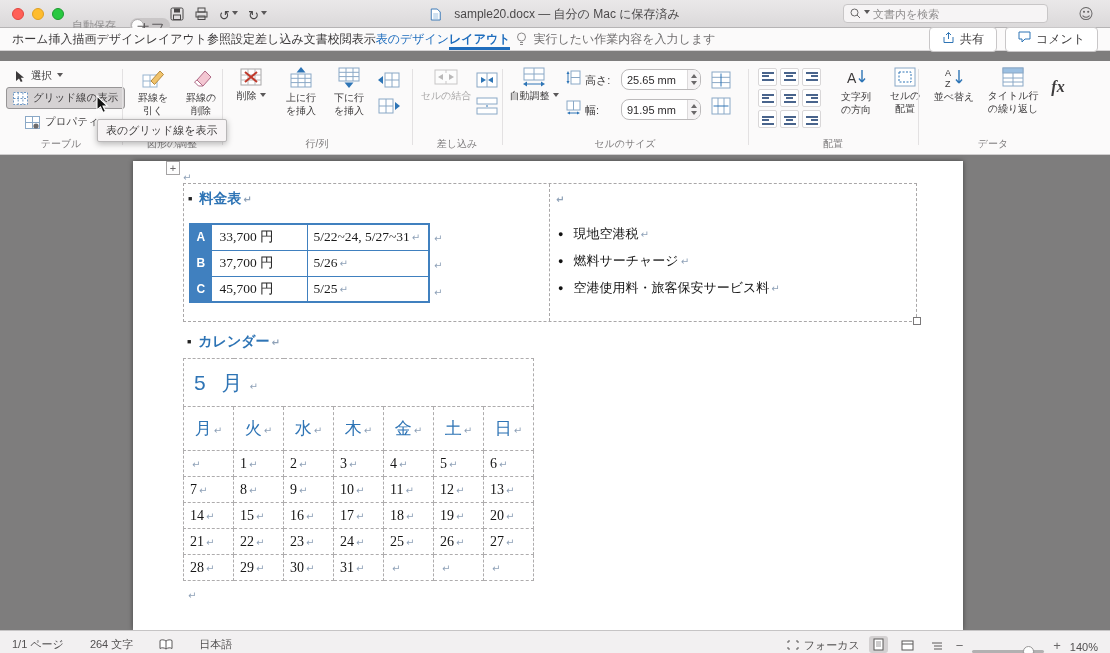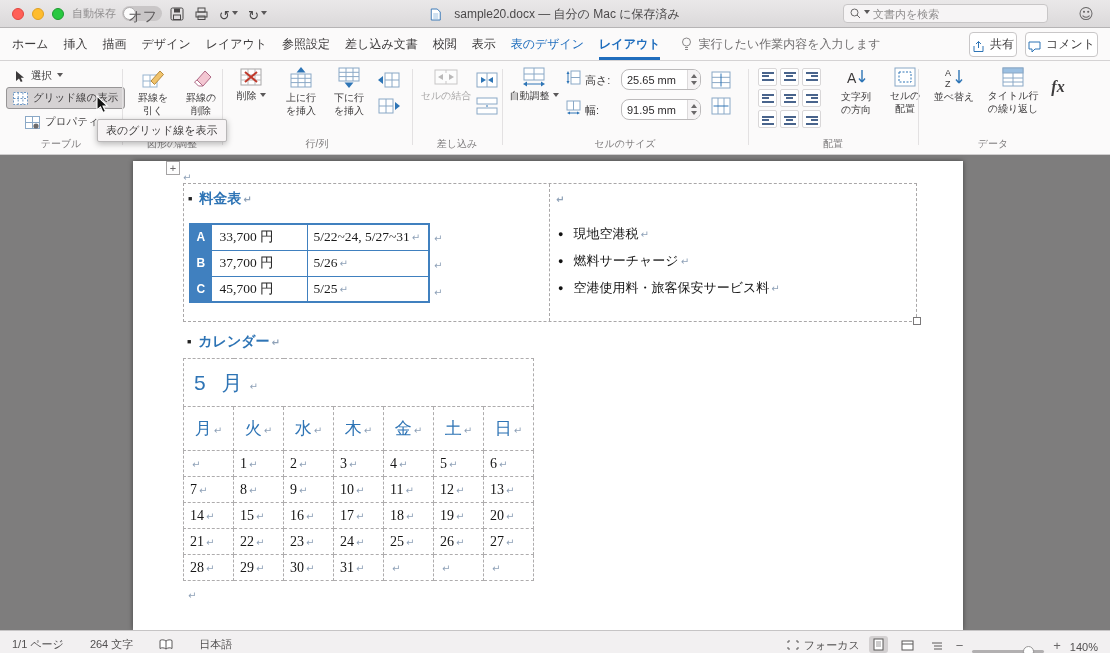--- a/index.html
+++ b/index.html
@@ -6,45 +6,45 @@
   html,body{width:1110px;height:653px}
   body{position:relative;overflow:hidden;font-family:"Liberation Sans",sans-serif;background:#7e7d7d;-webkit-user-select:none}
   svg{display:block}
 
   
   .titlebar{position:absolute;left:0;top:0;width:1110px;height:28px;background:linear-gradient(#eae8e9,#dbd9da);border-bottom:1px solid #b6b4b5}
   .tl{position:absolute;top:8px;width:12px;height:12px;border-radius:50%}
   .tl.r{left:12px;background:#ff5f57;border:1px solid #e14640}
   .tl.y{left:32px;background:#febc2e;border:1px solid #dfa023}
   .tl.g{left:52px;background:#28c840;border:1px solid #1f9a31}
-  .autosave{position:absolute;left:72px;top:6px;display:flex;align-items:flex-start;gap:6px;font-size:11px;color:#8f8d8e}
+  .autosave{position:absolute;left:72px;top:18px;display:flex;align-items:flex-start;gap:14px;font-size:11px;color:#8f8d8e}
   .pill{position:relative;width:40px;height:15px;border-radius:8px;background:#c9c6c7}
   .pill .knob{position:absolute;left:1px;top:1px;width:13px;height:13px;border-radius:50%;background:#fdfdfd;border:1px solid #aeacad}
   .pill .state{position:absolute;right:5px;top:2px;font-size:14px;color:#5c5a5b}
   .qicons{position:absolute;left:170px;top:6px;display:flex;align-items:center;gap:10px}
   .qi{display:flex;align-items:center;gap:2px;height:16px}
   .glyph{font-family:"DejaVu Sans",sans-serif;color:#4a4849}
   .undo-glyph::after{content:"↺";font-size:13px}
   .redo-glyph::after{content:"↻";font-size:13px}
   .chev{width:0;height:0;border:3px solid transparent;border-top:4px solid #5a5859}
   .titlegrp{position:absolute;left:50%;top:6px;transform:translateX(-50%);display:flex;align-items:center;gap:13px;font-size:12px;color:#4b494a;white-space:nowrap}
   .search{position:absolute;right:62px;top:4px;width:205px;height:19px;background:#f6f4f5;border:1px solid #c8c6c7;border-radius:4px;display:flex;align-items:center;gap:3px;padding:0 6px}
   .search input{flex:1;border:none;outline:none;background:transparent;font-size:11px;color:#3c3a3b;font-family:inherit;min-width:0}
   .search input::placeholder{color:#8f8d8e}
   .smiley{position:absolute;right:16px;top:5px}
   .smiley::after{content:"☺";font-family:"DejaVu Sans",sans-serif;font-size:15px;color:#6a6869}
 
   
-  .tabbar{position:absolute;left:0;top:28px;width:1110px;height:33px;background:#fbfafa;border-bottom:1px solid #d5d3d4;display:flex;align-items:stretch;gap:15px;padding:0 12px;font-size:12px;color:#3c3a3b}
+  .tabbar{position:absolute;left:0;top:28px;width:1110px;height:23px;background:#fbfafa;border-bottom:1px solid #d5d3d4;display:flex;align-items:stretch;padding:0 12px;font-size:12px;color:#3c3a3b}
   .tab{display:flex;align-items:center;border-bottom:3px solid transparent;padding-top:3px;white-space:nowrap}
   .tab.ctx{color:#1f6dbd}
   .tab.active{color:#1f6dbd;font-weight:bold;border-bottom-color:#1f6dbd}
   .tellme{display:flex;align-items:center;gap:6px;color:#6f6d6e;white-space:nowrap;margin-left:6px}
   .tb-right{margin-left:auto;display:flex;align-items:center;gap:8px}
-  .tb-btn{display:flex;align-items:flex-end;gap:5px;border:1px solid #c9c7c8;border-radius:4px;padding:3px 2px;background:#fff;font-size:12px;color:#3c3a3b;white-space:nowrap}
+  .tb-btn{display:flex;align-items:flex-start;gap:5px;border:1px solid #c9c7c8;border-radius:4px;padding:3px 12px;background:#fff;font-size:12px;color:#3c3a3b;white-space:nowrap}
 
   
   .ribbon{position:absolute;left:0;top:61px;width:1110px;height:94px;background:#fbfafa;border-bottom:1px solid #cfcdce}
   .vsep{position:absolute;top:8px;height:76px;width:1px;background:#e3e1e2}
   .grplabel{position:absolute;top:76px;font-size:10px;color:#7c7a7b;text-align:center}
   .hbtn{position:absolute;display:flex;align-items:center;gap:5px;padding:3px 6px;font-size:10.5px;color:#3d3b3c;border:1px solid transparent;border-radius:3px;white-space:nowrap}
   .hbtn.toggled{background:#d5d2d3;border-color:#979596}
   .vbtn{position:absolute;display:flex;flex-direction:column;align-items:center;gap:3px;padding-top:2px;border-radius:3px}
   .vbtn .lbl{font-size:10px;line-height:1.25;color:#3d3b3c;text-align:center;white-space:pre-line}
   .vbtn.disabled{opacity:.45}

